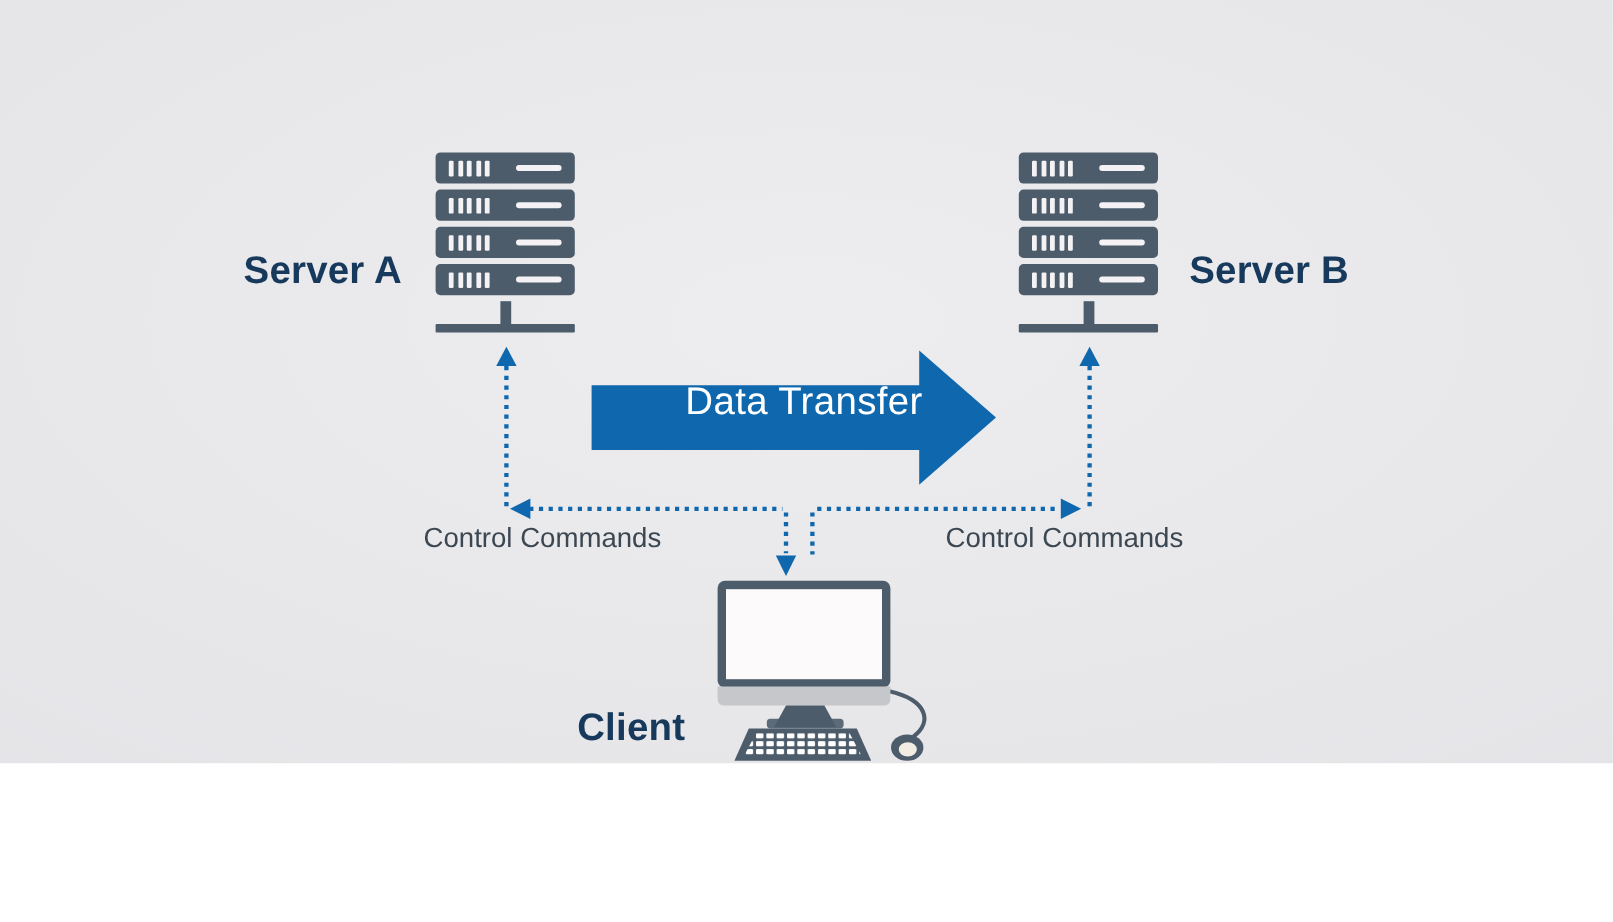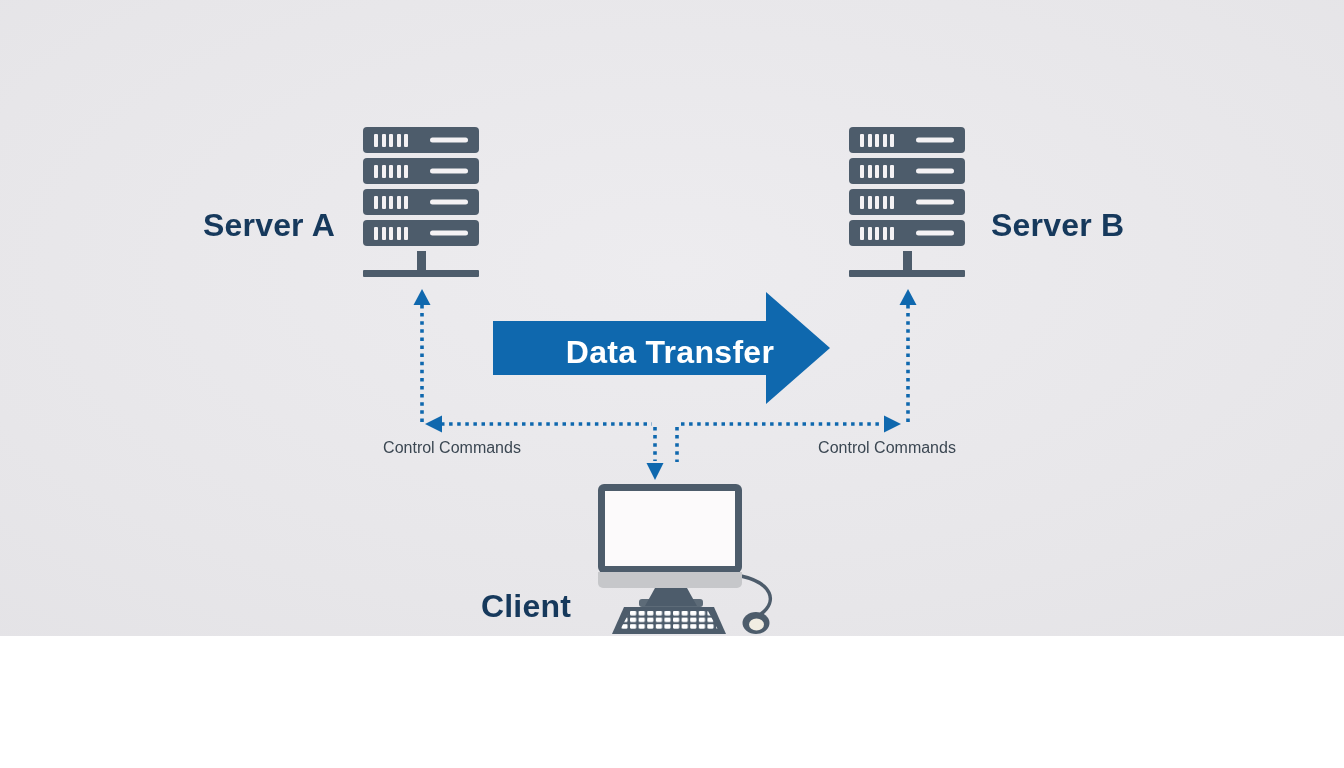--- a/index.html
+++ b/index.html
@@ -26,26 +26,26 @@
   }
   .srv-stem { width:9px; height:19px; background:#4d5c6b; margin:0 auto; }
   .srv-base { width:116px; height:7px; background:#4d5c6b; border-radius:1px; }
   
   .node-label {
     position:absolute; font-size:32px; font-weight:700; color:#16395c;
     line-height:36px; letter-spacing:0.2px;
   }
   .ctrl-label {
     position:absolute; width:220px; text-align:center;
-    font-size:16px; font-weight:400; color:#3b4752; line-height:22px;
+    font-size:23px; font-weight:400; color:#3b4752; line-height:22px;
   }
   .arrow-label {
-    position:absolute; left:530px; top:326px; width:280px; height:52px;
+    position:absolute; left:530px; top:308px; width:280px; height:52px;
     display:flex; align-items:center; justify-content:center;
-    color:#ffffff; font-size:32px; font-weight:700; letter-spacing:0.3px;
+    color:#ffffff; font-size:32px; font-weight:400; letter-spacing:0.3px;
   }
   .overlay-svg { position:absolute; left:0; top:0; pointer-events:none; }
 </style>
 </head>
 <body>
 
 <div id="canvas">
 
   <div class="server-icon" style="left:363px; top:127px;">
     <div class="srv-unit">

